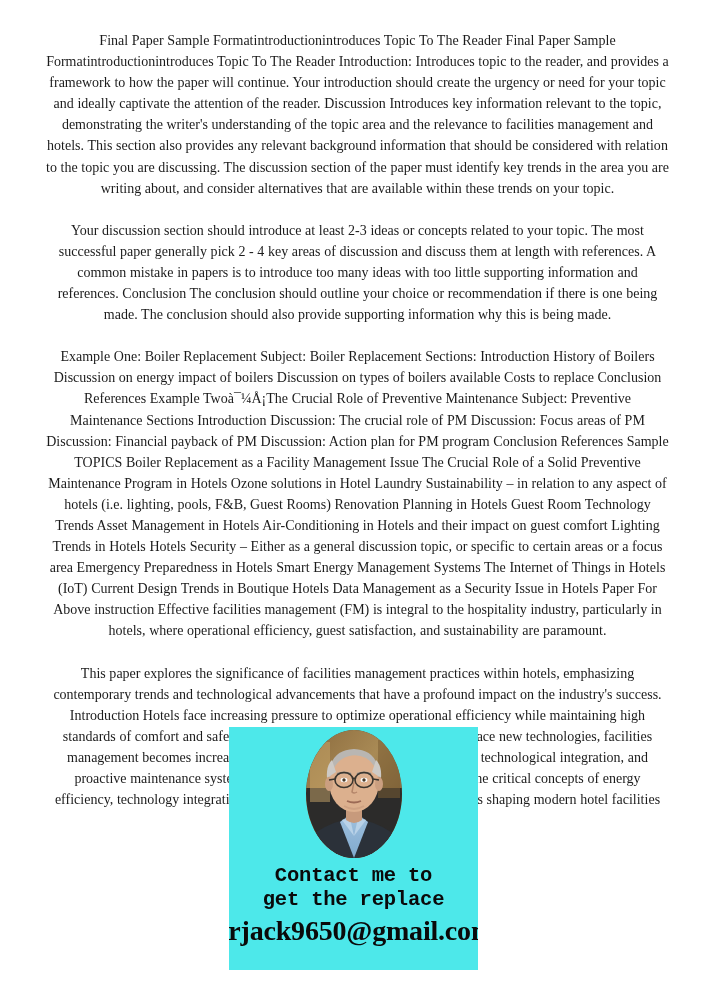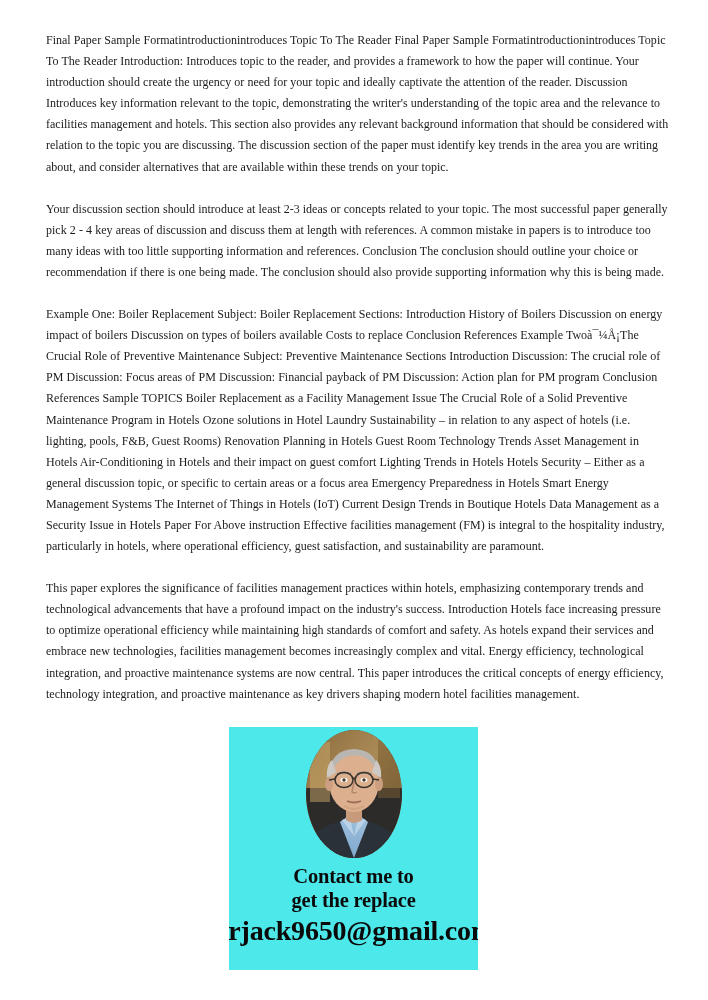--- a/index.html
+++ b/index.html
@@ -26,24 +26,24 @@
   }
 
   #doc-body {
     position: absolute;
     left: 46px;
     top: 30px;
     width: 623px;
   }
 
   .para {
-    font-size: 12px;
+    font-size: 14px;
     line-height: 21.1px;
     color: #1b1b1b;
-    text-align: left;
+    text-align: center;
     margin: 0 0 21px 0;
     white-space: normal;
     word-spacing: 0.1px;
     letter-spacing: 0.01px;
   }
   .para:last-child { margin-bottom: 0; }
 
   
   #contact-overlay {
     position: absolute;
@@ -64,21 +64,21 @@
     width: 96px;
     height: 128px;
     border-radius: 50% / 50%;
     overflow: hidden;
     position: relative;
     background: #6d5535;
   }
 
   .contact-heading {
     margin-top: 6px;
-    font-family: Liberation Serif, serif;
+    font-family: Liberation Mono, monospace;
     font-weight: bold;
     font-size: 20.5px;
     line-height: 24px;
     color: #0a0a0a;
     text-align: center;
     letter-spacing: -0.2px;
   }
 
   .contact-email {
     margin-top: 7px;

